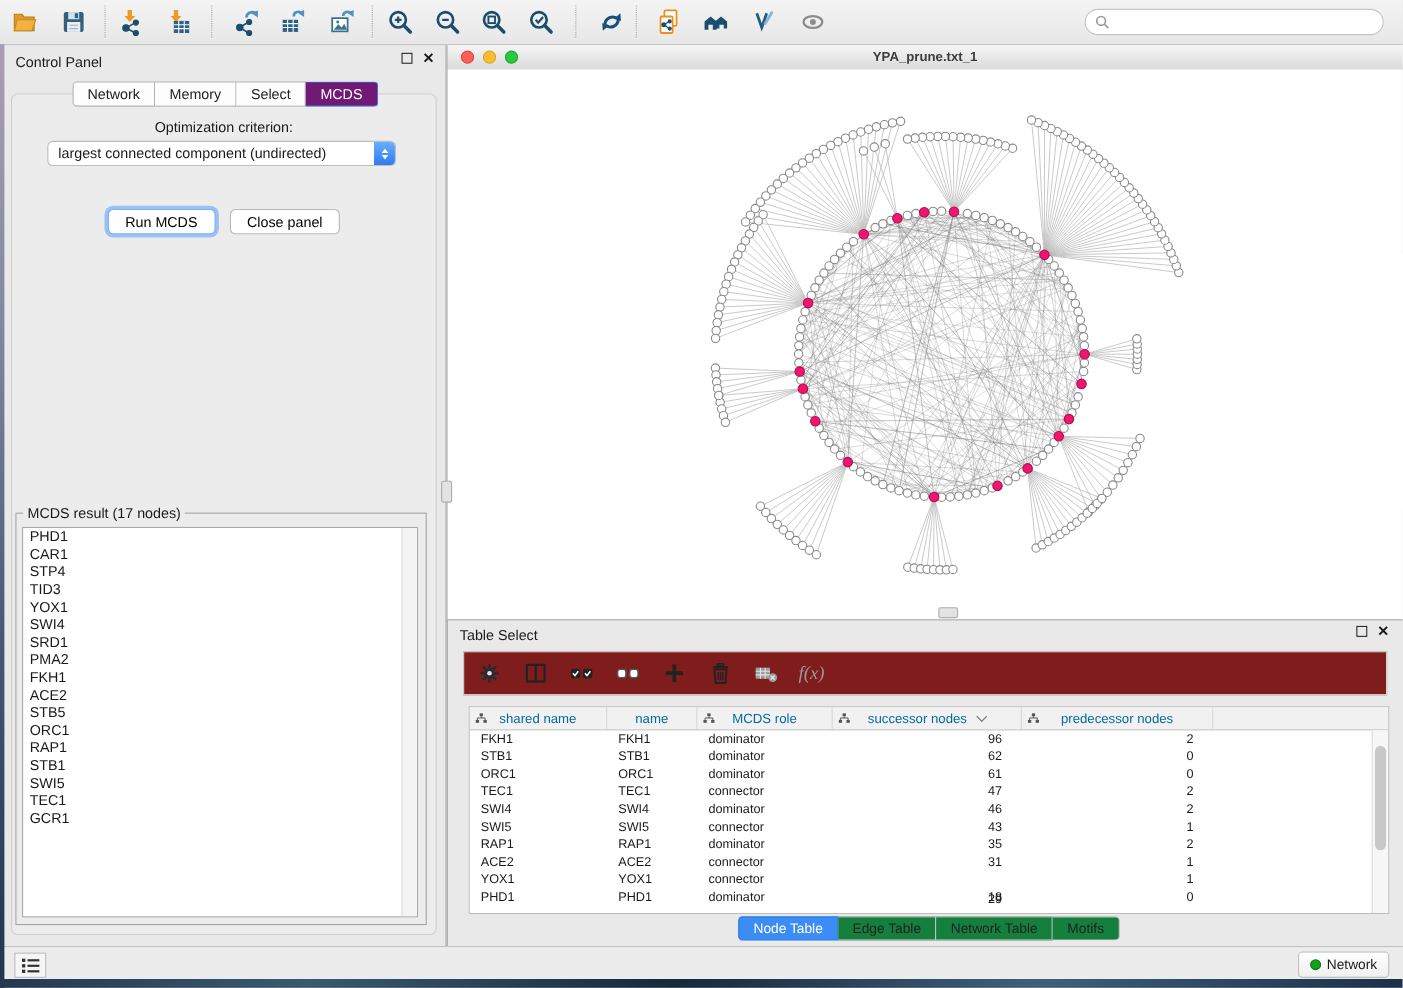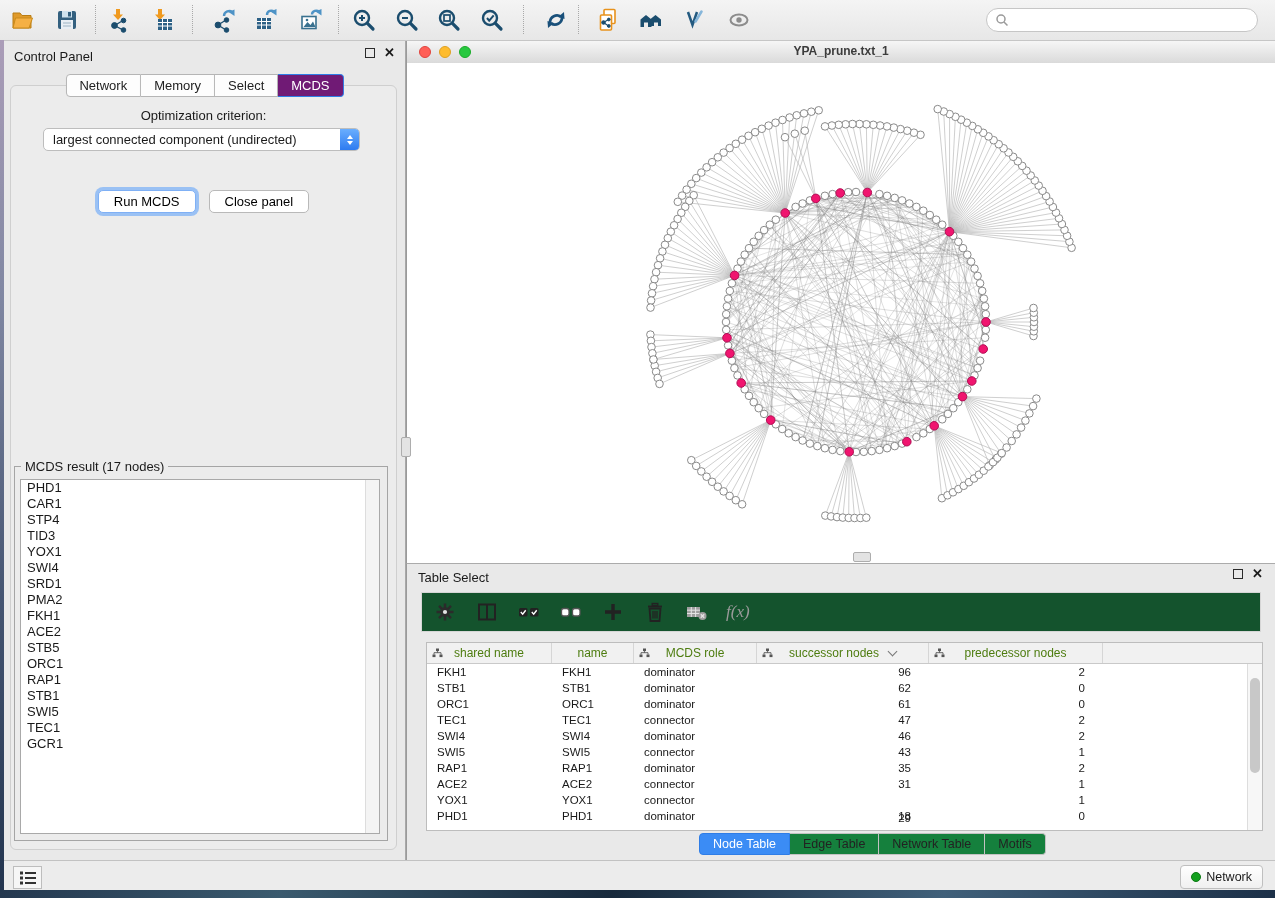--- a/index.html
+++ b/index.html
@@ -61,38 +61,38 @@
   .net-titlebar{position:absolute;left:0;right:0;top:0;height:22px;
     background:linear-gradient(#f6f6f6,#dadada);border-bottom:1px solid #b4b4b4;}
   .traffic{position:absolute;left:12px;top:5px;display:flex;gap:8px;}
   .tl{width:12px;height:12px;border-radius:50%;}
   .net-title{position:absolute;left:0;right:0;top:3px;text-align:center;font-size:12px;font-weight:bold;color:#3c3c3c;}
   .net-canvas{position:absolute;left:0;right:0;top:22px;bottom:0;background:#fff;overflow:hidden;}
   
   .table-panel{position:absolute;left:406px;top:563px;width:869px;height:297px;background:#e9e9e9;
     border-left:1px solid #9a9a9a;border-top:1px solid #ababab;box-sizing:border-box;z-index:10;}
   .tp-title{position:absolute;left:11px;top:6px;font-size:13px;}
-  .tp-toolbar{position:absolute;left:14px;right:14px;top:28px;height:40px;background:#14532d;
+  .tp-toolbar{position:absolute;left:14px;right:14px;top:28px;height:40px;background:#7f1d1d;
     border:1px solid #d6d6d6;display:flex;align-items:center;gap:16px;padding-left:10px;box-sizing:border-box;}
   .tp-tool{width:26px;height:24px;display:flex;align-items:center;justify-content:center;}
   .fx-label{font-style:italic;font-family:"Liberation Serif",serif;font-size:17px;color:#9a9a9a;}
   .table-wrap{position:absolute;left:19px;width:837px;top:78px;height:189px;background:#fff;
     border:1px solid #bdbdbd;box-sizing:border-box;overflow:hidden;}
   .t-header{display:flex;height:21px;background:#f1f1f1;border-bottom:1px solid #c9c9c9;box-sizing:border-box;}
-  .t-hcell{display:flex;align-items:center;justify-content:center;gap:4px;font-size:12px;color:#4d7c0f;
+  .t-hcell{display:flex;align-items:center;justify-content:center;gap:4px;font-size:12px;color:#0369a1;
     border-right:1px solid #d6d6d6;box-sizing:border-box;position:relative;}
   .t-hcell .h-ico{position:absolute;left:5px;top:5px;}
   .sort-chev{width:6px;height:6px;border-right:1.6px solid #777;border-bottom:1.6px solid #777;
     transform:rotate(45deg);margin-left:6px;margin-top:-3px;}
   .t-row{display:flex;height:16px;align-items:center;}
   .t-cell{font-size:11.5px;white-space:nowrap;box-sizing:border-box;}
   .t-cell.num{text-align:right;padding-right:18px;}
   .t-scroll{position:absolute;right:0;top:21px;bottom:0;width:14px;background:#f7f7f7;border-left:1px solid #ddd;}
   .t-thumb{position:absolute;left:2px;right:2px;top:14px;height:95px;background:#c8c8c8;border-radius:5px;}
-  .tp-tabs{position:absolute;left:264px;top:269px;display:flex;padding-left:28px;}
+  .tp-tabs{position:absolute;left:236px;top:269px;display:flex;padding-left:28px;}
   .tp-tab{font-size:12.5px;padding:3px 13px;background:#15803d;border:1px solid #c2c2c2;border-left:none;color:#222;}
   .tp-tab:first-child{border-left:1px solid #c2c2c2;border-radius:4px 0 0 4px;}
   .tp-tab:last-child{border-radius:0 4px 4px 0;}
   .tp-tab.active{background:#3b8cf5;border-color:#2f7de6;color:#fff;}
   
   .status-bar{position:absolute;left:0;right:0;top:860px;height:30px;background:#ececec;
     border-top:1px solid #c2c2c2;z-index:15;}
   .status-left-btn{position:absolute;left:13px;top:5px;width:27px;height:21px;background:#f6f6f6;
     border:1px solid #bdbdbd;display:flex;align-items:center;justify-content:center;}
   .memory-btn{position:absolute;right:12px;top:4px;height:22px;background:linear-gradient(#fff,#f0f0f0);

